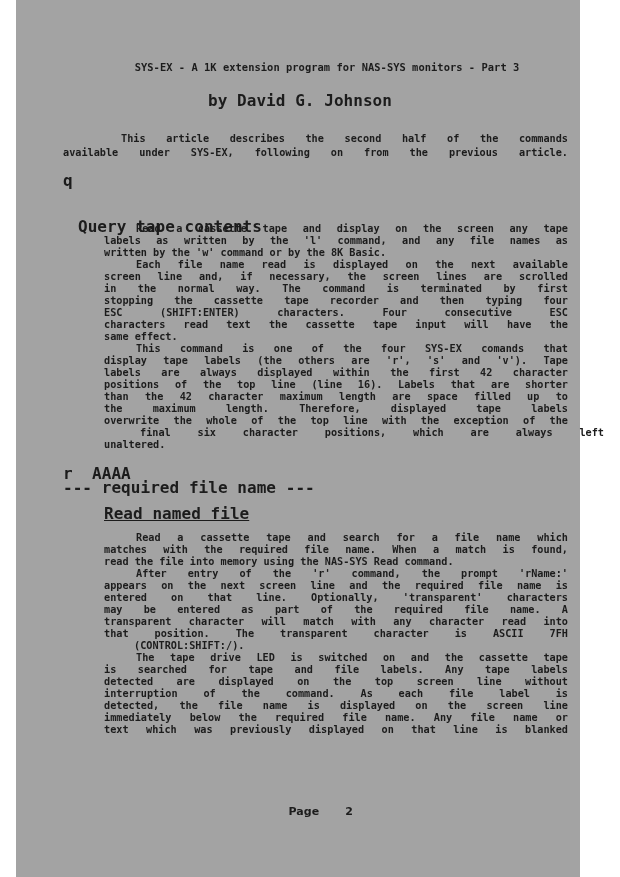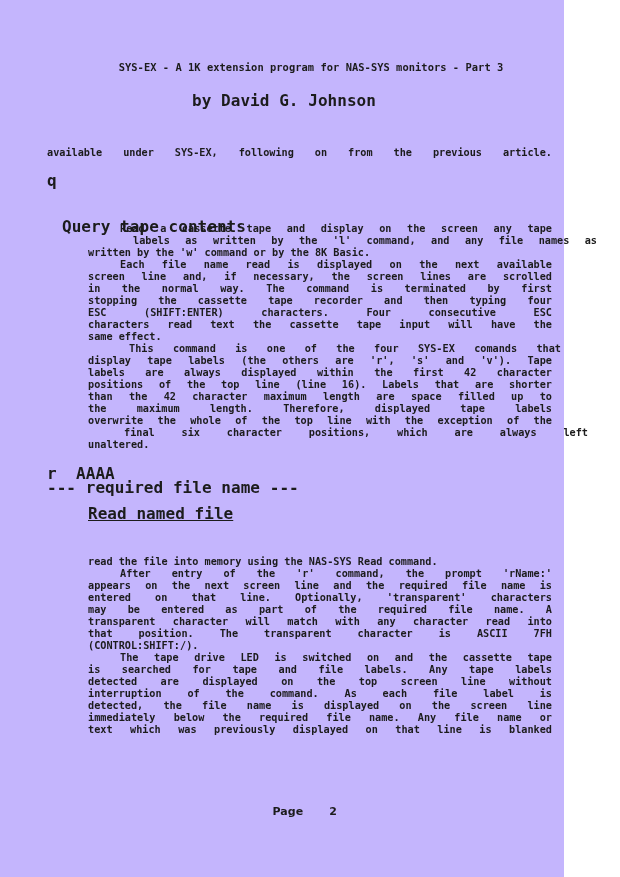--- a/index.html
+++ b/index.html
@@ -10,24 +10,24 @@
     body {
       width: 620px;
       height: 877px;
       position: relative;
       overflow: hidden;
       font-family: "DejaVu Sans Mono", "Liberation Mono", monospace;
       color: #1a1a1a;
     }
     .page {
       position: absolute;
-      left: 0; top: 0;
+      left: 16px; top: 0;
       width: 564px;
       height: 877px;
-      background: #c4b5fd;
+      background: #a3a3a3;
     }
     .line {
       position: absolute;
       white-space: pre;
       font-size: 16px;
       line-height: 12px;
       font-weight: bold;
       letter-spacing: 0.05px;
       color: #1c1c1c;
     }
@@ -70,57 +70,60 @@
     }
   </style>
 </head>
 <body>
 
 <div class="page">
 
   <div class="line title">SYS-EX - A 1K extension program for NAS-SYS monitors - Part 3</div>
   <div class="line author">by David G. Johnson</div>
 
+  <div class="just" style="top:133px; left:47px; width:505px; text-indent:58px;">This article describes the second half of the commands</div>
   <div class="just last" style="top:147px; left:47px; width:505px; text-align-last:justify;">available under SYS-EX, following on from the previous article.</div>
 
   <div class="line" style="left:47px; top:175px;">q</div>
   <div class="line" style="left:62px; top:197px;margin-top:24px;">Query tape contents</div>
 
   <div class="just" style="top:223px; left:120px; width:432px;">Read a cassette tape and display on the screen any tape</div>
-  <div class="just" style="top:235px;margin-left:45px;">labels as written by the 'l' command, and any file names as</div>
+  <div class="just" style="top:235px;">labels as written by the 'l' command, and any file names as</div>
   <div class="just last" style="top:247px;">written by the 'w' command or by the 8K Basic.</div>
   <div class="just" style="top:259px; left:120px; width:432px;">Each file name read is displayed on the next available</div>
   <div class="just" style="top:271px;">screen line and, if necessary, the screen lines are scrolled</div>
   <div class="just" style="top:283px;">in the normal way. The command is terminated by first</div>
   <div class="just" style="top:295px;">stopping the cassette tape recorder and then typing four</div>
   <div class="just" style="top:307px;">ESC (SHIFT:ENTER) characters. Four consecutive ESC</div>
   <div class="just" style="top:319px;">characters read text the cassette tape input will have the</div>
   <div class="just last" style="top:331px;">same effect.</div>
-  <div class="just" style="top:343px; left:120px; width:432px;margin-left:9px;">This command is one of the four SYS-EX comands that</div>
+  <div class="just" style="top:343px; left:120px; width:432px;">This command is one of the four SYS-EX comands that</div>
   <div class="just" style="top:355px;">display tape labels (the others are 'r', 's' and 'v'). Tape</div>
   <div class="just" style="top:367px;">labels are always displayed within the first 42 character</div>
   <div class="just" style="top:379px;">positions of the top line (line 16). Labels that are shorter</div>
   <div class="just" style="top:391px;">than the 42 character maximum length are space filled up to</div>
   <div class="just" style="top:403px;">the maximum length. Therefore, displayed tape labels</div>
   <div class="just" style="top:415px;">overwrite the whole of the top line with the exception of the</div>
   <div class="just" style="top:427px;margin-left:36px;">final six character positions, which are always left</div>
   <div class="just last" style="top:439px;">unaltered.</div>
 
   <div class="line" style="left:47px; top:468px;">r  AAAA</div>
   <div class="line" style="left:47px; top:482px;">--- required file name ---</div>
   <div class="line" style="left:88px; top:508px;text-decoration:underline;">Read named file</div>
 
+  <div class="just" style="top:532px; left:120px; width:432px;">Read a cassette tape and search for a file name which</div>
+  <div class="just" style="top:544px;">matches with the required file name. When a match is found,</div>
   <div class="just last" style="top:556px;">read the file into memory using the NAS-SYS Read command.</div>
   <div class="just" style="top:568px; left:120px; width:432px;">After entry of the 'r' command, the prompt 'rName:'</div>
   <div class="just" style="top:580px;">appears on the next screen line and the required file name is</div>
   <div class="just" style="top:592px;">entered on that line. Optionally, 'transparent' characters</div>
   <div class="just" style="top:604px;">may be entered as part of the required file name. A</div>
   <div class="just" style="top:616px;">transparent character will match with any character read into</div>
   <div class="just" style="top:628px;">that position. The transparent character is ASCII 7FH</div>
-  <div class="just last" style="top:640px;">(CONTROL:SHIFT:/).</div>
+  <div class="just last" style="top:640px;margin-left:30px;">(CONTROL:SHIFT:/).</div>
   <div class="just" style="top:652px; left:120px; width:432px;">The tape drive LED is switched on and the cassette tape</div>
   <div class="just" style="top:664px;">is searched for tape and file labels. Any tape labels</div>
   <div class="just" style="top:676px;">detected are displayed on the top screen line without</div>
   <div class="just" style="top:688px;">interruption of the command. As each file label is</div>
   <div class="just" style="top:700px;">detected, the file name is displayed on the screen line</div>
   <div class="just" style="top:712px;">immediately below the required file name. Any file name or</div>
   <div class="just" style="top:724px;">text which was previously displayed on that line is blanked</div>
 
   <div class="line footer">
     <span>Page</span><span style="display:inline-block; width:26px;"></span><span>2</span>

